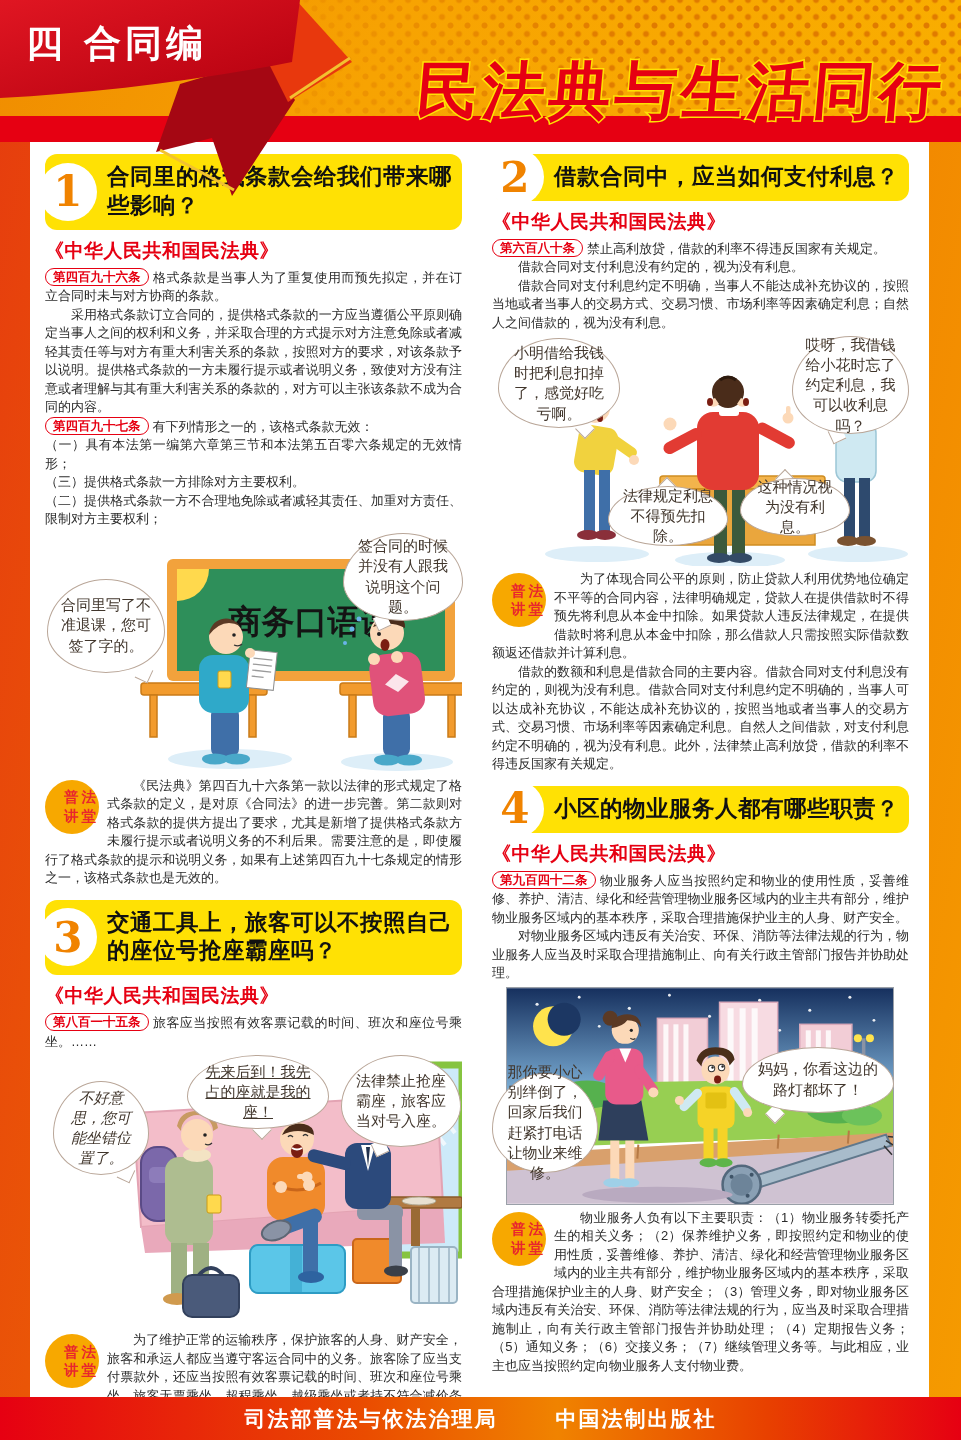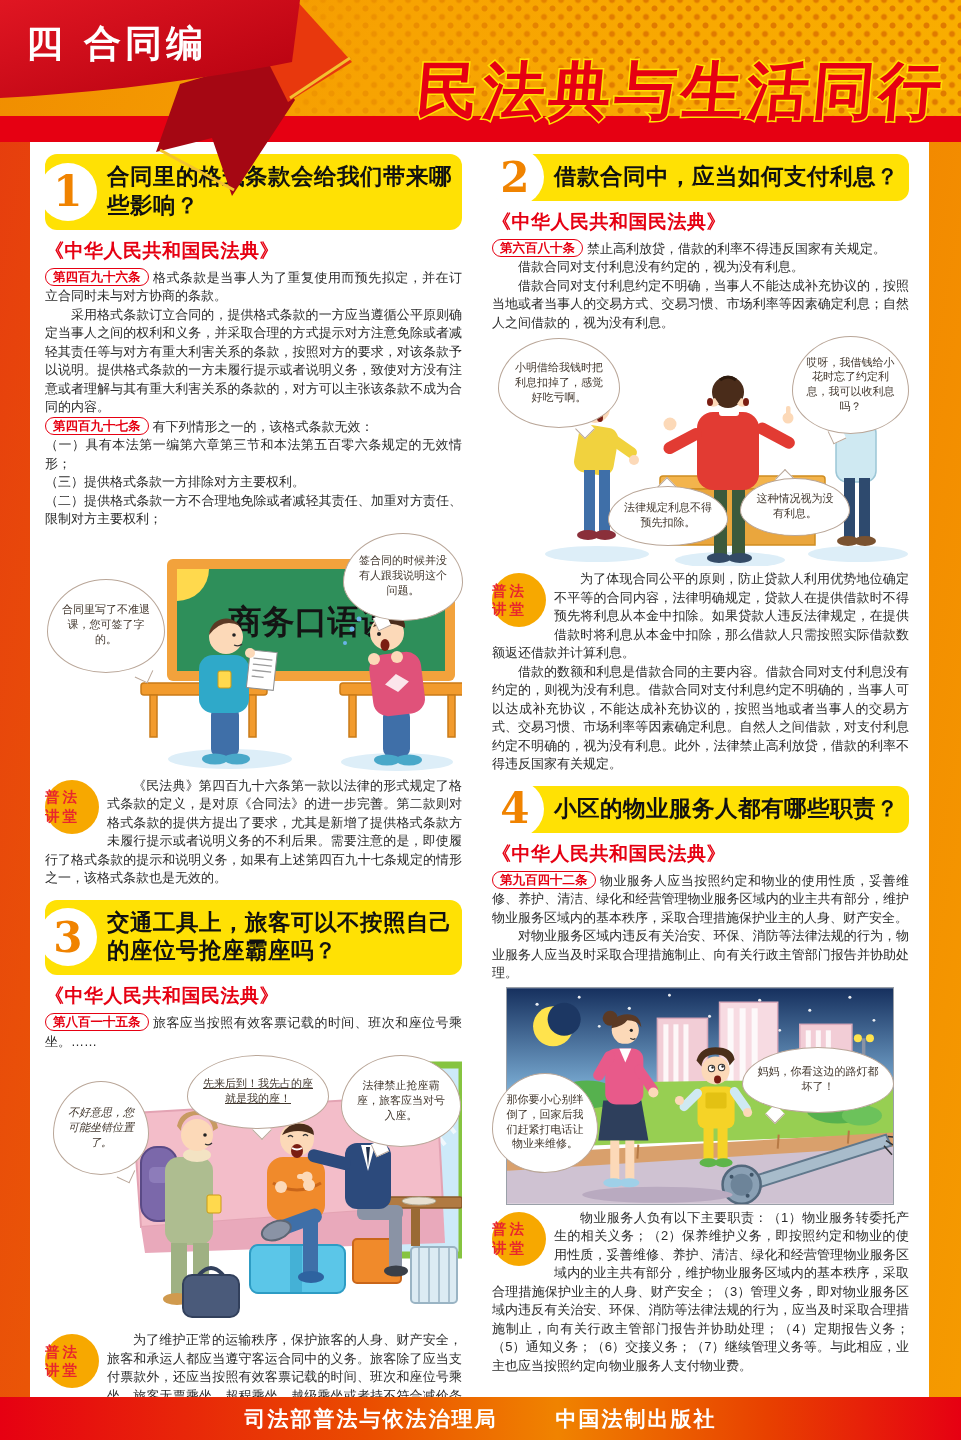--- a/index.html
+++ b/index.html
@@ -32,29 +32,29 @@
   .law p{margin:0;font-size:13px;line-height:18.5px;color:#2b2b2b;text-align:justify;}
   .law p.cont{text-indent:2em;}
   .abadge{display:inline-block;border:1.5px solid #e60012;color:#e60012;background:#fff;
           border-radius:11px;padding:0 7px;font-size:12.5px;font-weight:bold;line-height:16px;
           margin-right:4px;vertical-align:1px;white-space:nowrap;}
   
   .comic{position:relative;margin:4px 0 4px 0;}
   .comic svg{display:block;}
   .bubble{position:absolute;background:#fff;border:1.5px solid #b9a698;z-index:3;
           display:flex;align-items:center;justify-content:center;text-align:center;
-          font-family:"DejaVu Serif",serif;font-size:11px;line-height:1.35;color:#41362c;
+          font-family:"DejaVu Serif",serif;font-size:15px;line-height:1.35;color:#41362c;
           border-radius:50% 50% 50% 50% / 56% 56% 44% 44%;padding:8px 12px;box-sizing:border-box;}
   .tail{position:absolute;width:13px;height:13px;background:#fff;z-index:2;
         border-right:1.5px solid #b9a698;border-bottom:1.5px solid #b9a698;}
   .panel{border:1.5px solid #9aa0a8;background:#fff;}
   
   .lecture{margin-top:4px;overflow:hidden;}
   .lbadge{float:left;width:54px;height:54px;border-radius:50%;background:#f7a800;margin:3px 8px 2px 0;
-          display:flex;flex-direction:column;align-items:flex-start;justify-content:center;
+          display:flex;flex-direction:column;align-items:flex-end;justify-content:center;
           color:#e8262d;font-weight:bold;font-size:14.5px;line-height:1.25;letter-spacing:3px;}
   .lbadge span{display:block;}
   .lecture p{margin:0;font-size:13px;line-height:18.5px;color:#2b2b2b;text-align:justify;text-indent:2em;}
   
   .footer{position:absolute;left:0;right:0;bottom:0;height:43px;z-index:6;
           background:linear-gradient(90deg,#e60012 0%,#ea4c00 38%,#f08300 58%,#e84000 80%,#e60012 100%);
           display:flex;align-items:center;justify-content:center;gap:58px;
           color:#fff;font-weight:bold;font-size:21px;letter-spacing:2px;text-align:center;}
 </style>
 </head>

